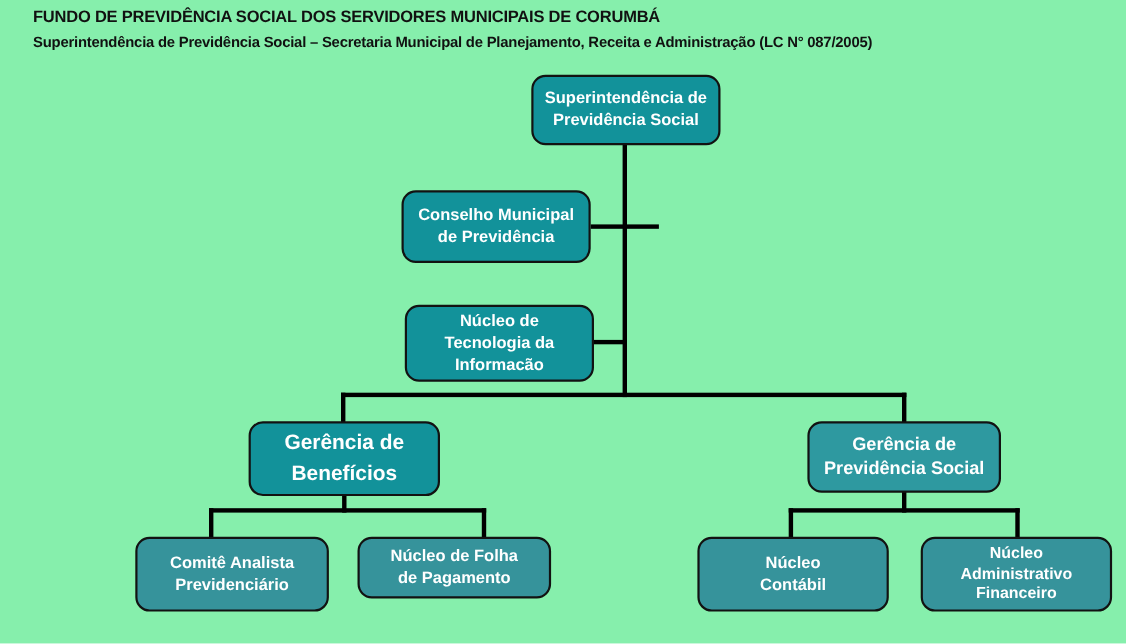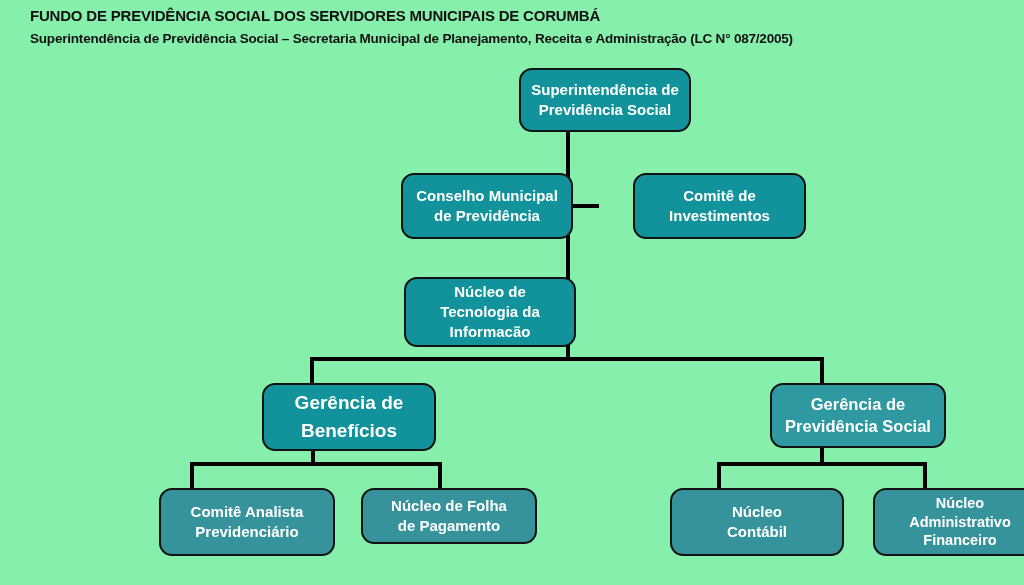--- a/index.html
+++ b/index.html
@@ -24,21 +24,20 @@
     position:absolute;
     display:flex;align-items:center;justify-content:center;
     text-align:center;
     color:#fff;font-weight:bold;font-size:15px;line-height:1.32;
     background:var(--teal_dark,#12929A);
     border:2px solid #121212;
     border-radius:13px;
     box-sizing:border-box;
     white-space:pre-line;
     padding:2px 6px;
-    margin-left:36px;
   }
   .node.medium{background:var(--teal_medium,#2E99A0);}
   .node.light{background:var(--teal_light,#36939B);}
   .node.big{font-size:19px;line-height:1.45;}
   .node.midsize{font-size:16.5px;}
   .node.small{font-size:14.5px;line-height:1.3;}
   .line{
     position:absolute;
     background:var(--connector,#000);
   }
@@ -67,22 +66,20 @@
   <div class="line" style="left:717px;top:462px;width:210px;height:4px"></div>
   <div class="line" style="left:717px;top:462px;width:4px;height:27px"></div>
   <div class="line" style="left:923px;top:462px;width:4px;height:27px"></div>
 
   <div class="node" style="left:483px;top:68px;width:172px;height:64px">Superintendência de
 Previdência Social</div>
 
   <div class="node" style="left:365px;top:173px;width:172px;height:66px">Conselho Municipal
 de Previdência</div>
 
-  <div class="node" style="left:597px;top:173px;width:173px;height:66px">Comitê de
-Investimentos</div>
 
   <div class="node" style="left:368px;top:277px;width:172px;height:70px">Núcleo de
 Tecnologia da
 Informacão</div>
 
   <div class="node big" style="left:226px;top:383px;width:174px;height:68px">Gerência de
 Benefícios</div>
 
   <div class="node medium midsize" style="left:734px;top:383px;width:176px;height:65px">Gerência de
 Previdência Social</div>

